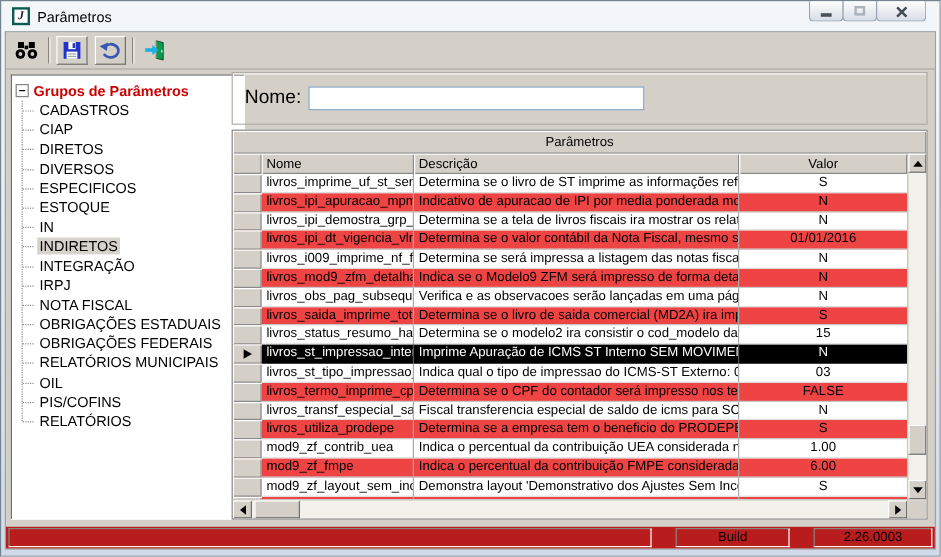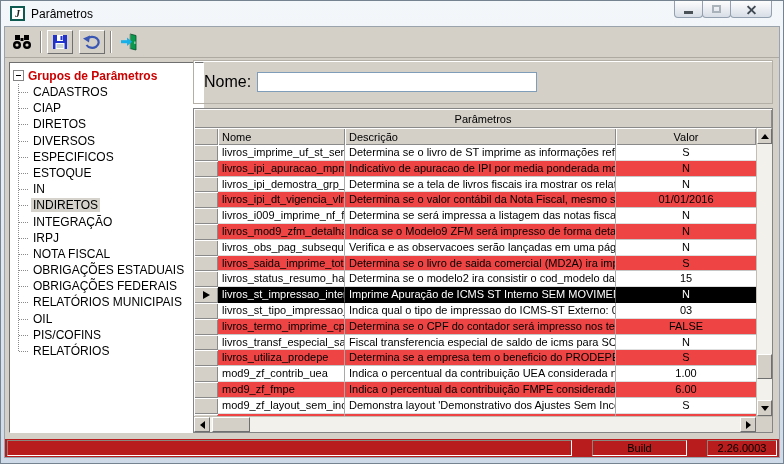--- a/index.html
+++ b/index.html
@@ -97,21 +97,21 @@
     display:flex; align-items:center; justify-content:center; }
   .h-track { flex:1; position:relative; }
   .h-thumb { position:absolute; top:0; bottom:0; left:2px; width:38px; background:#d4d0c8;
     border:1px solid; border-color:#fff #6f6f6f #6f6f6f #fff; }
   .sb-corner { width:16px; height:100%; flex:none; background:#d4d0c8; }
 
   
   .statusbar { height:18px; flex:none; display:flex; gap:20px; padding:1px 2px; background:#b91c1c; }
   .status-cell { border:1px solid; border-color:#8a867e #fff #fff #8a867e; font-size:11px; color:#000;
     display:flex; align-items:center; justify-content:center; }
-  .status-cell.grow { flex:1; } .status-cell.build { width:95px; } .status-cell.version { width:70px; }
+  .status-cell.grow { flex:1; } .status-cell.build { width:95px; } .status-cell.version { width:99px; }
 </style>
 </head>
 <body>
 
 <div class="window">
 
   <div class="titlebar">
     <div class="app-icon">J</div>
     <div class="title-text">Parâmetros</div>
     <div class="win-controls">

